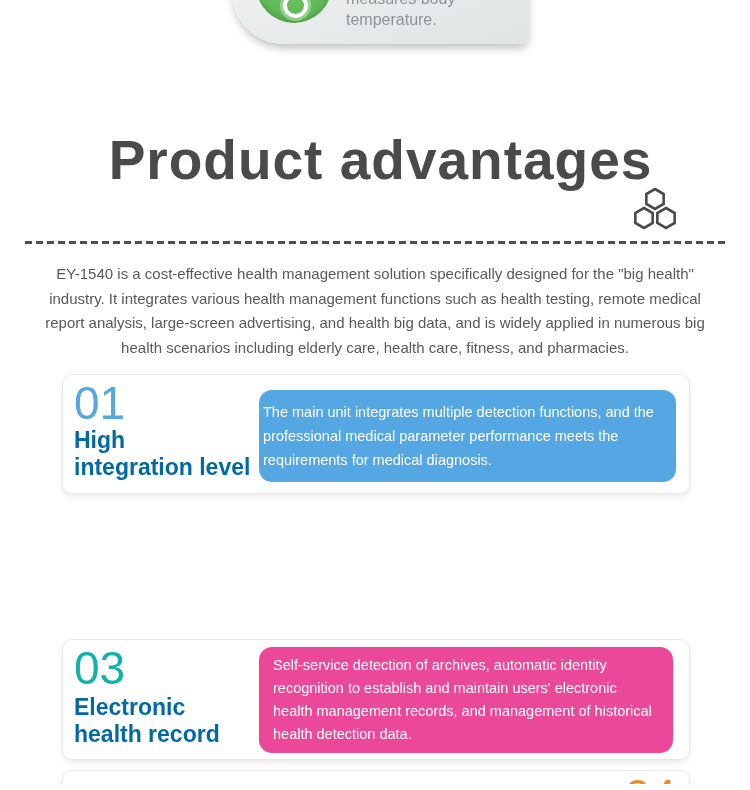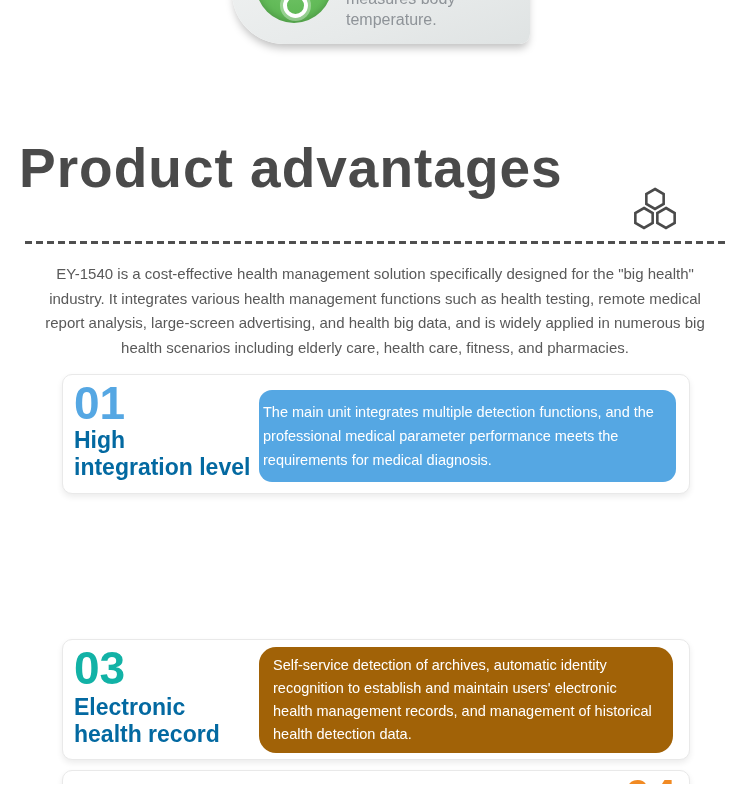--- a/index.html
+++ b/index.html
@@ -10,39 +10,39 @@
     background:linear-gradient(160deg,#f2f4f4 0%,#e7eaea 65%,#dfe3e3 100%);
     border-radius:12px 12px 10px 52px;
     box-shadow:0 6px 8px -2px rgba(0,0,0,0.25);}
   .green-circle{position:absolute;left:24px;top:23px;width:76px;height:76px;border-radius:50%;
     background:radial-gradient(circle at 50% 30%,#7cc973 0%,#63bb59 60%,#55ad4c 100%);
     box-shadow:inset 0 -3px 5px rgba(0,0,0,0.12);}
   .ring{position:absolute;left:27px;top:46px;width:17px;height:17px;border:4px solid #fff;border-radius:50%;
     box-shadow:0 0 0 3px rgba(255,255,255,0.35);}
   .top-card-text{position:absolute;left:114px;top:64px;font-size:16px;line-height:21px;color:#8e9398;white-space:pre-line;}
 
-  .page-title{position:absolute;left:11px;right:0;top:128px;margin:8px;
+  .page-title{position:absolute;left:11px;right:0;top:128px;margin:0;text-align:center;
     font-size:55px;font-weight:bold;color:#4a4a4a;letter-spacing:1px;}
 
   .molecule{position:absolute;left:628px;top:186px;}
 
   .dashes{position:absolute;left:25px;top:241px;width:700px;height:3px;
     background:repeating-linear-gradient(90deg,#4f4f4f 0 7px,transparent 7px 11px);}
 
   .intro{position:absolute;left:33px;top:262px;width:684px;margin:0;text-align:center;
     font-size:15px;line-height:24.5px;color:#595959;}
 
   .card{position:absolute;left:62px;width:626px;background:#fff;border:1px solid #e9e9e9;
     border-radius:10px;box-shadow:0 3px 6px rgba(0,0,0,0.08);}
   .card1{top:374px;height:118px;}
   .card2{top:504px;height:126px;}
   .card3{top:639px;height:119px;}
   .card4{top:770px;height:118px;}
 
-  .num{position:absolute;font-size:46px;line-height:1;font-weight:700;}
+  .num{position:absolute;font-size:46px;line-height:1;font-weight:400;}
   .title{position:absolute;font-size:23px;font-weight:bold;color:#0369a1;line-height:27px;white-space:pre-line;}
   .desc-box{position:absolute;border-radius:13px;color:#fff;box-sizing:border-box;}
 
   .card1 .num{left:11px;top:5px;}
   .card1 .title{left:11px;top:52px;}
   .card1 .desc-box{left:196px;top:15px;width:417px;height:92px;padding:10px 4px;
     font-size:14.5px;line-height:24px;}
 
   .card2 .desc-box{left:13px;top:14px;width:430px;height:100px;padding:0 18px;
     font-size:15px;line-height:24px;display:flex;align-items:center;border-radius:16px;}
@@ -87,21 +87,21 @@
     <div class="title">High
 integration level</div>
     <div class="desc-box" style="background-color: rgb(85, 167, 227);">The main unit integrates multiple detection functions, and the professional medical parameter performance meets the requirements for medical diagnosis.</div>
   </div>
 
 
   <div class="card card3">
     <div class="num" style="color: rgb(18, 178, 166);">03</div>
     <div class="title">Electronic
 health record</div>
-    <div class="desc-box" style="background-color: #a16207; border-radius: 17px;">Self-service detection of archives, automatic identity recognition to establish and maintain users' electronic health management records, and management of historical health detection data.</div>
+    <div class="desc-box" style="background-color: #ec4899;">Self-service detection of archives, automatic identity recognition to establish and maintain users' electronic health management records, and management of historical health detection data.</div>
   </div>
 
   <div class="card card4">
     <div class="desc-box" style="background-color: rgb(241, 138, 35);"></div>
     <div class="num" style="color: rgb(241, 138, 35);">04</div>
   </div>
 
 </div>
 
 </body></html>

